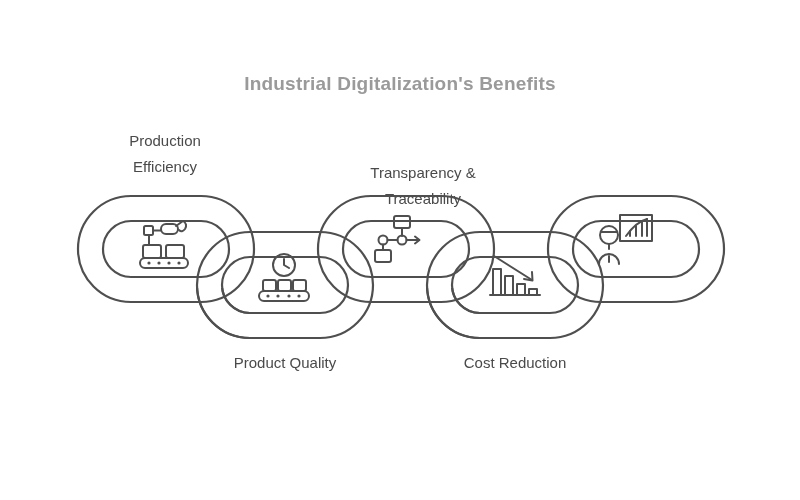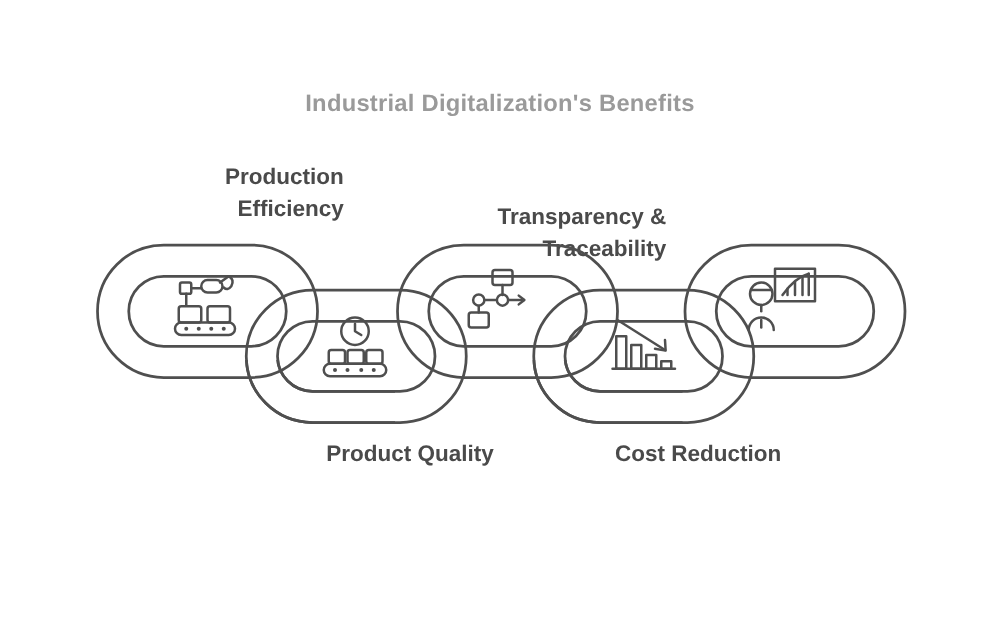--- a/index.html
+++ b/index.html
@@ -32,25 +32,25 @@
     font-size: 19px;
     font-weight: bold;
     color: #9a9a9a;
     letter-spacing: 0.2px;
     line-height: 24px;
   }
 
   
   .label {
     position: absolute;
-    text-align: right;
+    text-align: center;
     color: #4a4a4a;
-    font-size: 18px;
+    font-size: 15px;
     line-height: 26px;
-    font-weight: bold;
+    font-weight: normal;
     white-space: pre-line;
   }
   .label.top-1 { left: 55px;  top: 128px; width: 220px; }
   .label.top-3 { left: 313px; top: 128px; width: 220px; margin-top: 32px; }
   .label.top-5 { left: 525px; top: 128px; width: 220px; }
   .label.bot-2 { left: 175px; top: 350px; width: 220px; }
   .label.bot-4 { left: 405px; top: 350px; width: 220px; }
 
   
   #chain {

